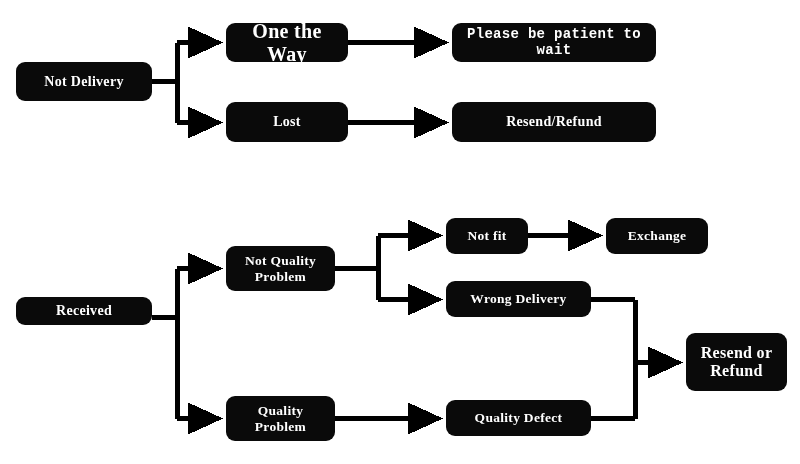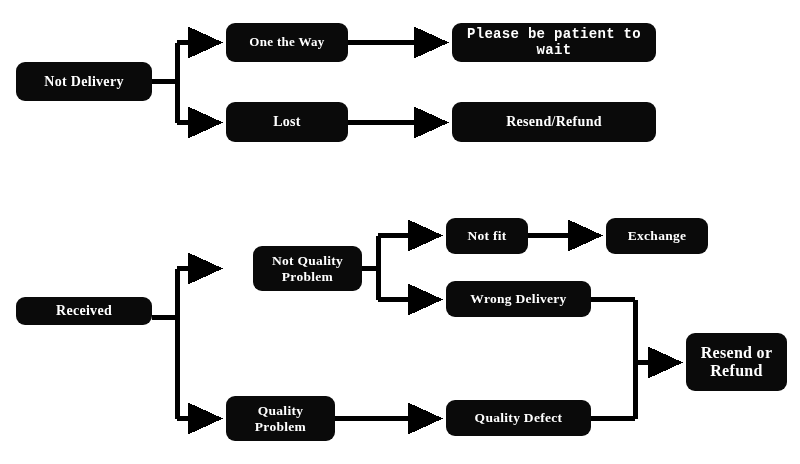--- a/index.html
+++ b/index.html
@@ -32,27 +32,27 @@
     justify-content: center;
     text-align: center;
     font-weight: bold;
     letter-spacing: 0.3px;
     line-height: 1.12;
     box-sizing: border-box;
     padding: 2px 6px;
     z-index: 2;
   }
   .n-not-received  { left: 16px;  top: 62px;  width: 136px; height: 39px; font-size: 14px; }
-  .n-on-the-way    { left: 226px; top: 23px;  width: 122px; height: 39px; font-size: 13px; }
+  .n-on-the-way    { left: 226px; top: 23px;  width: 122px; height: 39px; font-size: 20px; }
   .n-wait          { left: 452px; top: 23px;  width: 204px; height: 39px; font-size: 14px; font-family: Liberation Mono, monospace; }
   .n-lost          { left: 226px; top: 102px; width: 122px; height: 40px; font-size: 14px; }
   .n-resend-refund { left: 452px; top: 102px; width: 204px; height: 40px; font-size: 14px; }
 
   .n-received      { left: 16px;  top: 297px; width: 136px; height: 28px; font-size: 14px; }
-  .n-not-quality   { left: 226px; top: 246px; width: 109px; height: 45px; font-size: 13.5px; margin-left: 27px; }
+  .n-not-quality   { left: 226px; top: 246px; width: 109px; height: 45px; font-size: 13.5px; }
   .n-quality-prob  { left: 226px; top: 396px; width: 109px; height: 45px; font-size: 13.5px; }
   .n-not-fit       { left: 446px; top: 218px; width: 82px;  height: 36px; font-size: 13.5px; }
   .n-exchange      { left: 606px; top: 218px; width: 102px; height: 36px; font-size: 13.5px; }
   .n-wrong-deliv   { left: 446px; top: 281px; width: 145px; height: 36px; font-size: 13.5px; }
   .n-quality-def   { left: 446px; top: 400px; width: 145px; height: 36px; font-size: 13.5px; }
   .n-resend-or     { left: 686px; top: 333px; width: 101px; height: 58px; font-size: 16px; }
 </style>
 </head>
 <body>
 

